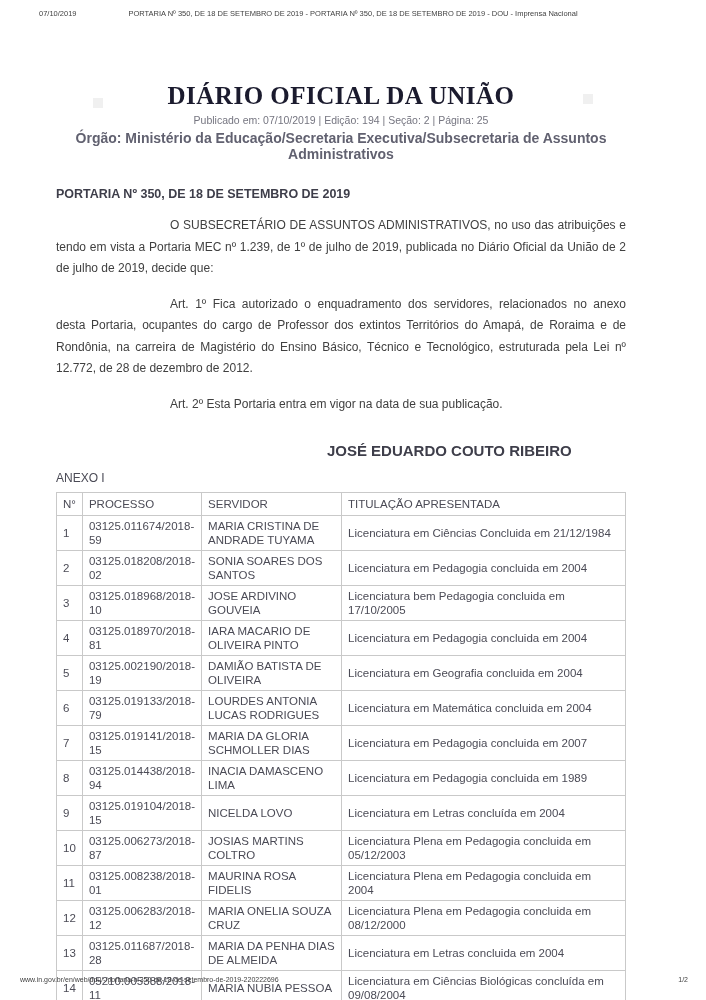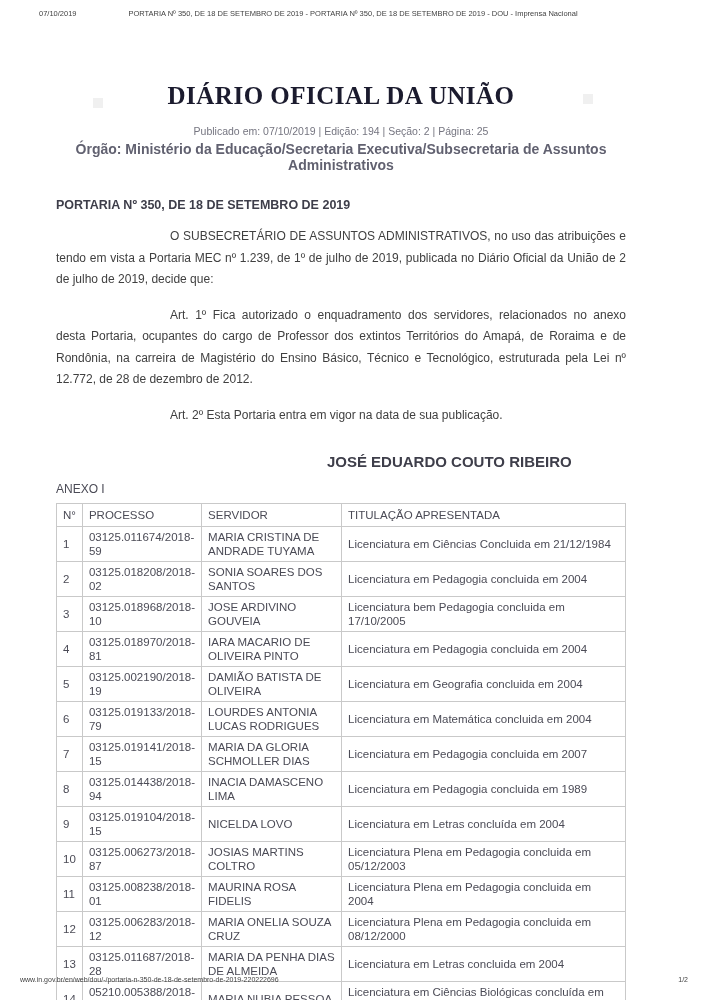--- a/index.html
+++ b/index.html
@@ -15,21 +15,21 @@
   .print-footer .pf-url{position:absolute;left:20px;top:0;}
   .print-footer .pf-page{position:absolute;right:18px;top:0;}
   
   .ghost-square{position:absolute;width:10px;height:10px;background:#f0f0f0;}
   
   .content{position:absolute;left:56px;width:570px;top:82px;}
   .masthead-title{
     font-family:"Liberation Serif", serif;font-weight:bold;font-size:25px;
     color:#1b1b2e;text-align:center;letter-spacing:0.5px;margin:0;
   }
-  .published-line{margin-top:15px;text-align:center;font-size:10.5px;color:#757580;}
+  .published-line{margin-top:4px;text-align:center;font-size:10.5px;color:#757580;}
   .organ-line{margin-top:4px;text-align:center;font-size:14px;font-weight:bold;color:#616170;}
   .article-heading{margin-top:25px;font-size:12.5px;font-weight:bold;color:#3e3e4a;}
   .body-paragraph{
     margin:14px 0 0 0;font-size:12px;line-height:21.5px;color:#404040;
     text-align:justify;text-indent:114px;
   }
   .signature{margin-top:27px;margin-left:38%;width:62%;text-align:center;
     font-size:15px;font-weight:bold;color:#3e3e4a;}
   .annex-label{margin-top:12px;font-size:12px;color:#4b4b56;}
   

